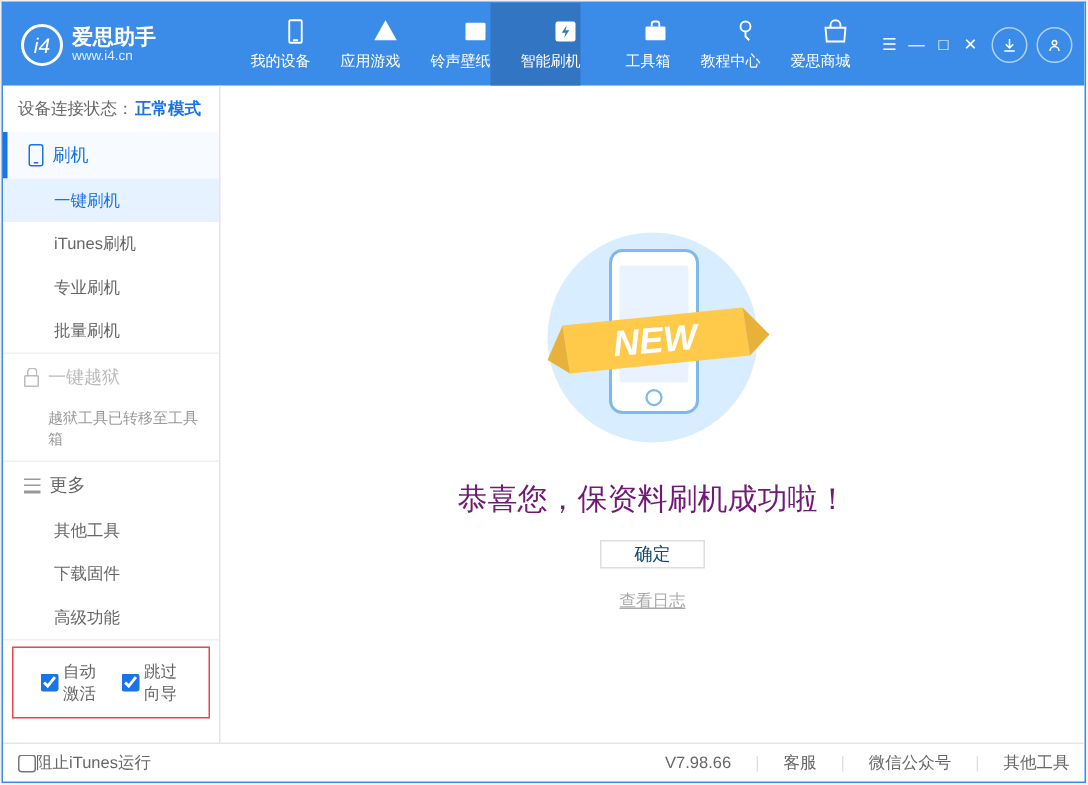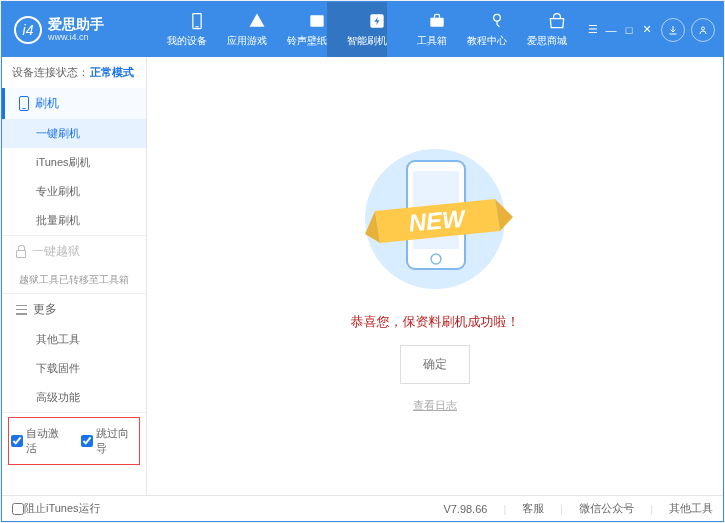--- a/index.html
+++ b/index.html
@@ -23,28 +23,28 @@
 .icon-btn svg{width:12px;height:12px}
 .body{flex:1;display:flex;min-height:0}
 .sidebar{width:145px;border-right:1px solid #e5e5e5;display:flex;flex-direction:column;overflow-y:auto}
 .conn-status{padding:8px 10px;font-size:11px;color:#666;display:flex;align-items:flex-start;gap:1px}
 .conn-mode{color:#1a73e8;font-weight:bold}
 .side-section{border-bottom:1px solid #f0f0f0}
 .side-header{padding:7px 14px;display:flex;align-items:center;gap:6px;font-size:12px;color:#666;cursor:pointer}
 .side-header.primary{color:#1a73e8;border-left:3px solid #1a73e8;background:#f7fbff}
 .side-item{padding:7px 0 7px 34px;font-size:11px;color:#666;cursor:pointer}
 .side-item.active{background:#e6f2ff;color:#1a73e8}
-.side-note{padding:6px 14px 6px 17px;font-size:10px;color:#999;line-height:1.4}
-.checkboxes{padding:8px 2px;border:1px solid #e44;margin:4px 6px;display:flex;gap:14px;font-size:11px;color:#666}
+.side-note{padding:6px 14px 6px 30px;font-size:10px;color:#999;line-height:1.4}
+.checkboxes{padding:8px 18px;border:1px solid #e44;margin:4px 6px;display:flex;gap:14px;font-size:11px;color:#666}
 .checkboxes label{display:flex;align-items:center;gap:3px;cursor:pointer}
 .checkboxes input{accent-color:#1a73e8;width:12px;height:12px}
 .main{flex:1;display:flex;flex-direction:column;align-items:center;justify-content:center;gap:14px;position:relative}
 .illus{width:180px;height:160px;position:relative}
-.success-text{font-size:13px;color:#b91c1c}
-.btn-ok{padding:10px 22px;border:1px solid #ddd;background:#fff;font-size:12px;color:#737373;cursor:pointer}
+.success-text{font-size:20px;color:#701a75}
+.btn-ok{padding:0 22px;border:1px solid #ddd;background:#fff;font-size:12px;color:#0c4a6e;cursor:pointer}
 .link-log{font-size:11px;color:#aaa;text-decoration:underline;cursor:pointer}
 .footer{height:26px;border-top:1px solid #e5e5e5;display:flex;align-items:center;font-size:11px;color:#666;padding:0 10px}
 .footer-left{display:flex;align-items:center;gap:0}
 .footer-right{margin-left:auto;display:flex;align-items:center;gap:16px}
 .footer-right span{cursor:pointer}
 .sep{color:#ddd;cursor:default!important}
 .phone-icon{width:10px;height:15px;border:1.5px solid #1a73e8;border-radius:2px;position:relative}
 .phone-icon::after{content:"";position:absolute;bottom:1px;left:50%;transform:translateX(-50%);width:3px;height:1px;background:#1a73e8}
 .lock-icon{width:10px;height:8px;border:1.5px solid #bbb;border-radius:1px;position:relative;margin-top:4px}
 .lock-icon::before{content:"";position:absolute;top:-6px;left:1px;width:5px;height:5px;border:1.5px solid #bbb;border-bottom:none;border-radius:3px 3px 0 0}

